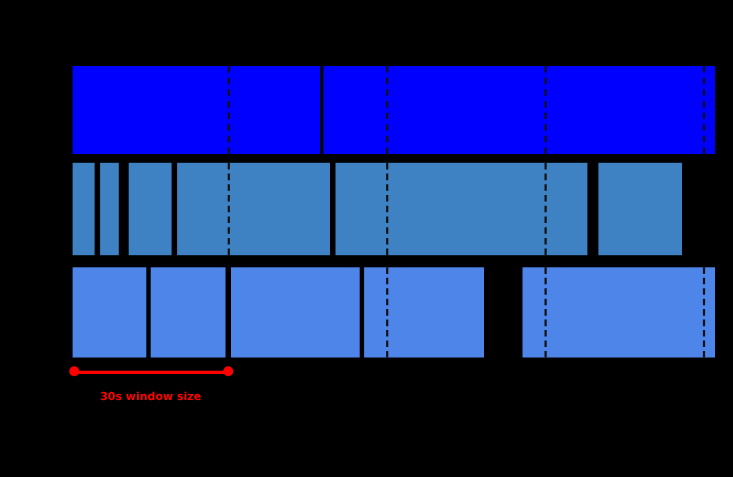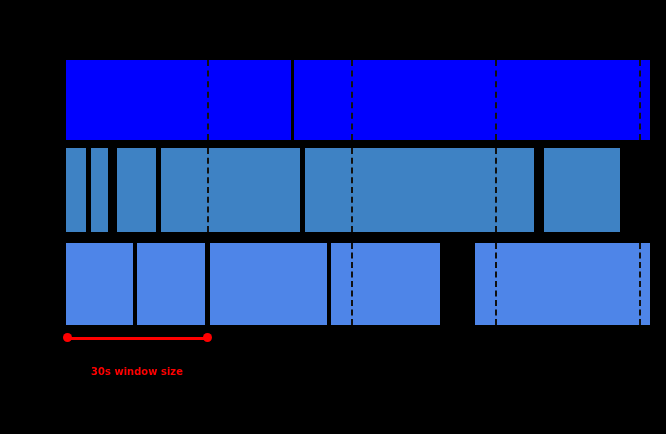--- a/index.html
+++ b/index.html
@@ -103,15 +103,15 @@
       <div class="window-divider" style="left: 495px; top: 148px; height: 84px;"></div>
       <div class="window-divider" style="left: 495px; top: 243px; height: 82px;"></div>
       <div class="window-divider" style="left: 639px; top: 60px; height: 80px;"></div>
       <div class="window-divider" style="left: 639px; top: 243px; height: 82px;"></div>
     </div>
 
   <div id="annotation-layer">
     <div class="window-marker-line" style="left: 67px; width: 140px; top: 337px;"></div>
     <div class="window-marker-dot" style="left: 63px; top: 333px;"></div>
     <div class="window-marker-dot" style="left: 203px; top: 333px;"></div>
-    <div class="window-marker-label" style="left: 137px; top: 366px; transform: translateX(-50%);">30s window size</div>
+    <div class="window-marker-label" style="left: 137px; top: 356px; transform: translateX(-50%);">30s window size</div>
   </div>
 </div>
 
 </body></html>

